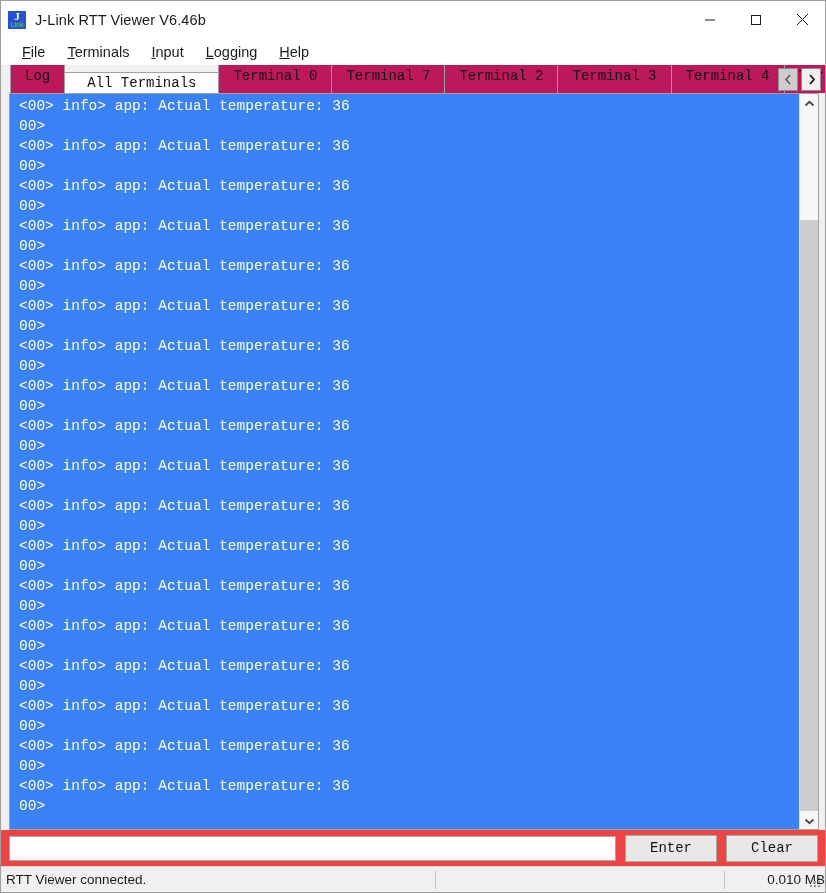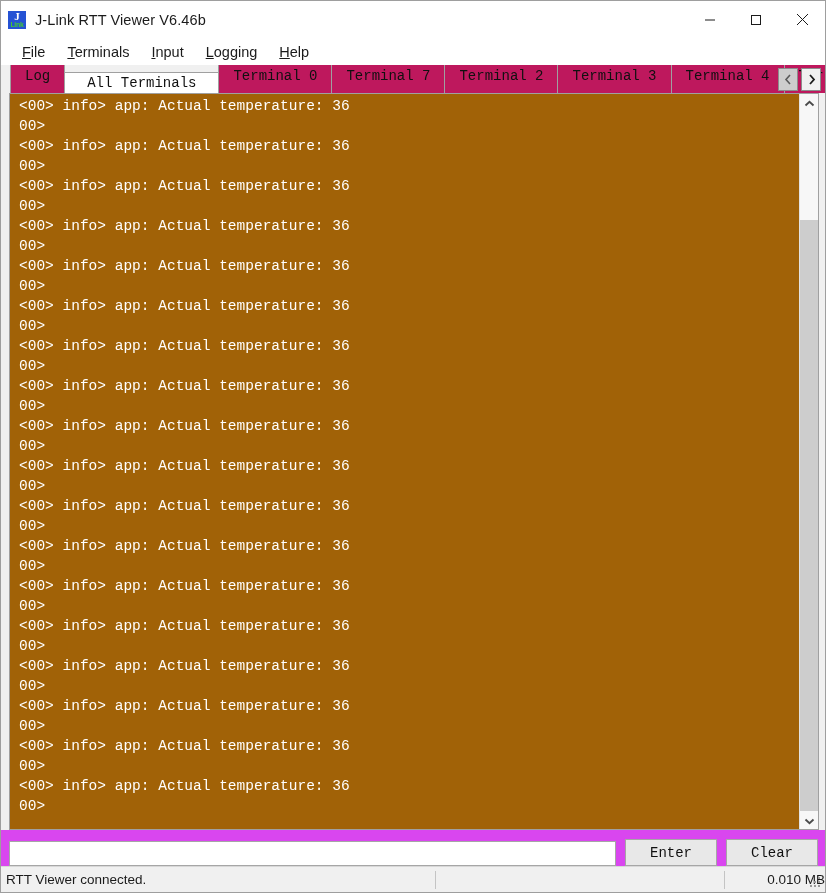--- a/index.html
+++ b/index.html
@@ -190,21 +190,21 @@
     margin: 0 6px 0 8px;
     border: 1px solid #a0a0a0;
     background: #000000;
     display: flex;
     position: relative;
     overflow: hidden;
     min-height: 0;
   }
   .terminal {
     flex: 1 1 auto;
-    background: #a16207;
+    background: #3b82f6;
     color: #ffffff;
     font-family: "Liberation Mono", monospace;
     font-size: 14.5px;
     line-height: 20px;
     padding: 2px 0 2px 9px;
     overflow: hidden;
     white-space: pre;
     box-sizing: border-box;
   }
   .term-line { height: 20px; }
@@ -242,24 +242,24 @@
     bottom: 0%;
     background: #cdcdcd;
     cursor: default;
   }
 
   
   .input-row {
     height: 36px;
     min-height: 36px;
     display: flex;
-    align-items: flex-end;
+    align-items: center;
     padding: 0 7px 0 8px;
     box-sizing: border-box;
-    background: #d946ef;
+    background: #ef4444;
   }
   .cmd-input {
     flex: 1 1 auto;
     height: 25px;
     background: #ffffff;
     border: 1px solid #a6a6a6;
     box-sizing: border-box;
     font-family: "Liberation Sans", sans-serif;
     font-size: 13px;
     padding: 0 4px;

